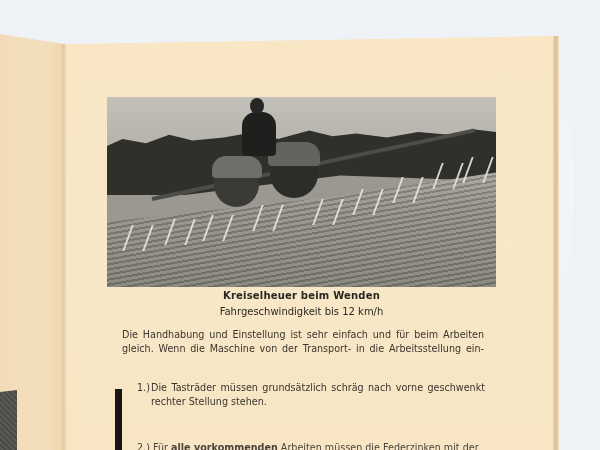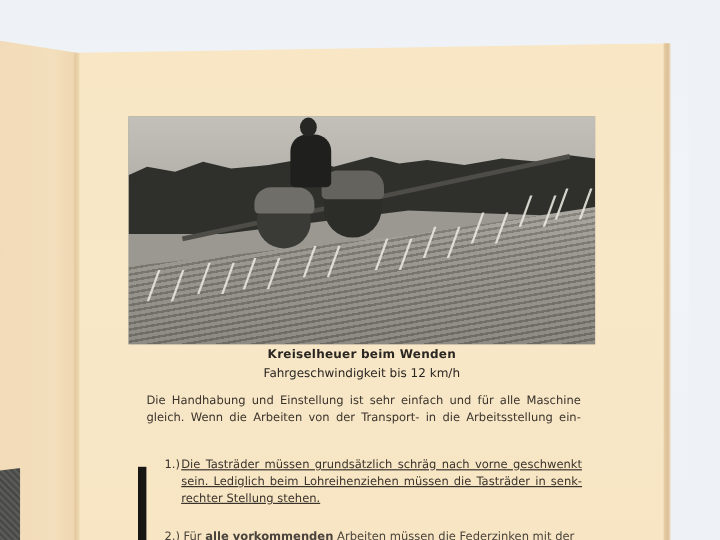--- a/index.html
+++ b/index.html
@@ -217,21 +217,20 @@
       position: absolute;
       left: 0;
       top: 0;
     }
     .list-item .text {
       position: absolute;
       left: 14px;
       top: 0;
       width: 334px;
       text-align: justify;
-      text-decoration: underline;
     }
     .list-item .text .line { display: block; text-align-last: justify; }
     .list-item .text .line.last { text-align-last: left; }
     .list-item-2 {
       position: absolute;
       left: 137px;
       top: 441px;
       width: 348px;
       color: #4a443c;
       font-family: "DejaVu Sans", sans-serif;
@@ -277,31 +276,30 @@
     <div class="tine" style="left:330px; top:66px;"></div>
     <div class="tine" style="left:360px; top:60px;"></div>
   </div>
 
   <div class="caption">
     <div class="caption-title">Kreiselheuer beim Wenden</div>
     <div class="caption-sub">Fahrgeschwindigkeit bis 12 km/h</div>
   </div>
 
   <div class="body-text">
-    <span class="line">Die Handhabung und Einstellung ist sehr einfach und für alle Maschine</span>
-    <span class="line">gleich. Wenn die Arbeiten von der Transport- in die Arbeitsstellung ein-</span>
+    <span class="line">Die Handhabung und Einstellung ist sehr einfach und für beim Arbeiten</span>
+    <span class="line">gleich. Wenn die Maschine von der Transport- in die Arbeitsstellung ein-</span>
   </div>
 
   <div class="margin-bar"></div>
 
   <div class="list-item">
     <span class="num">1.)</span>
     <div class="text">
       <span class="line">Die Tasträder müssen grundsätzlich schräg nach vorne geschwenkt</span>
-      <span class="line">sein. Lediglich beim Lohreihenziehen müssen die Tasträder in senk-</span>
       <span class="line last">rechter Stellung stehen.</span>
     </div>
   </div>
 
   <div class="list-item-2">
     <span>2.)</span>
     <span>Für</span>
     <b>alle vorkommenden</b>
     <span>Arbeiten müssen die Federzinken mit der</span>
   </div>

